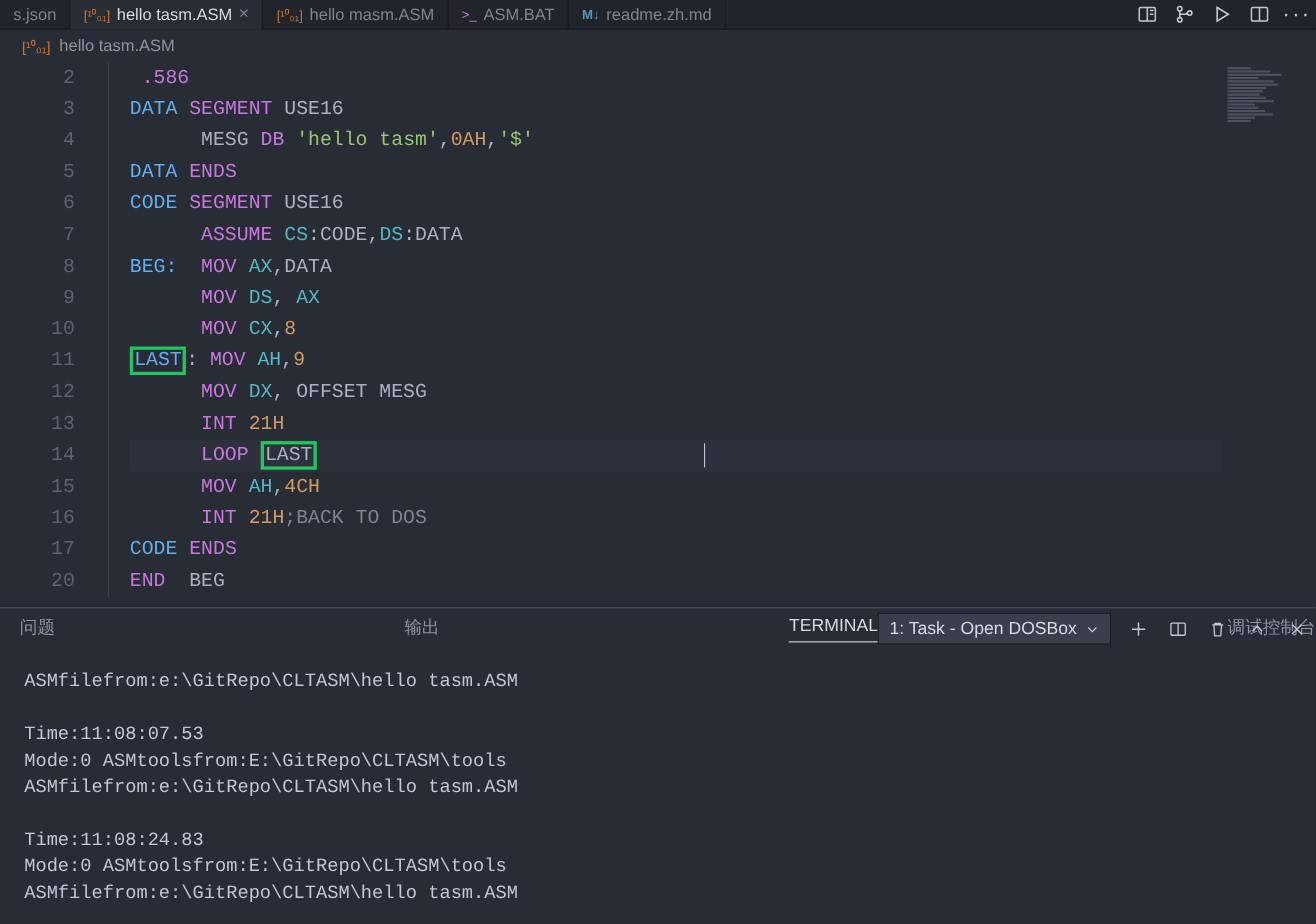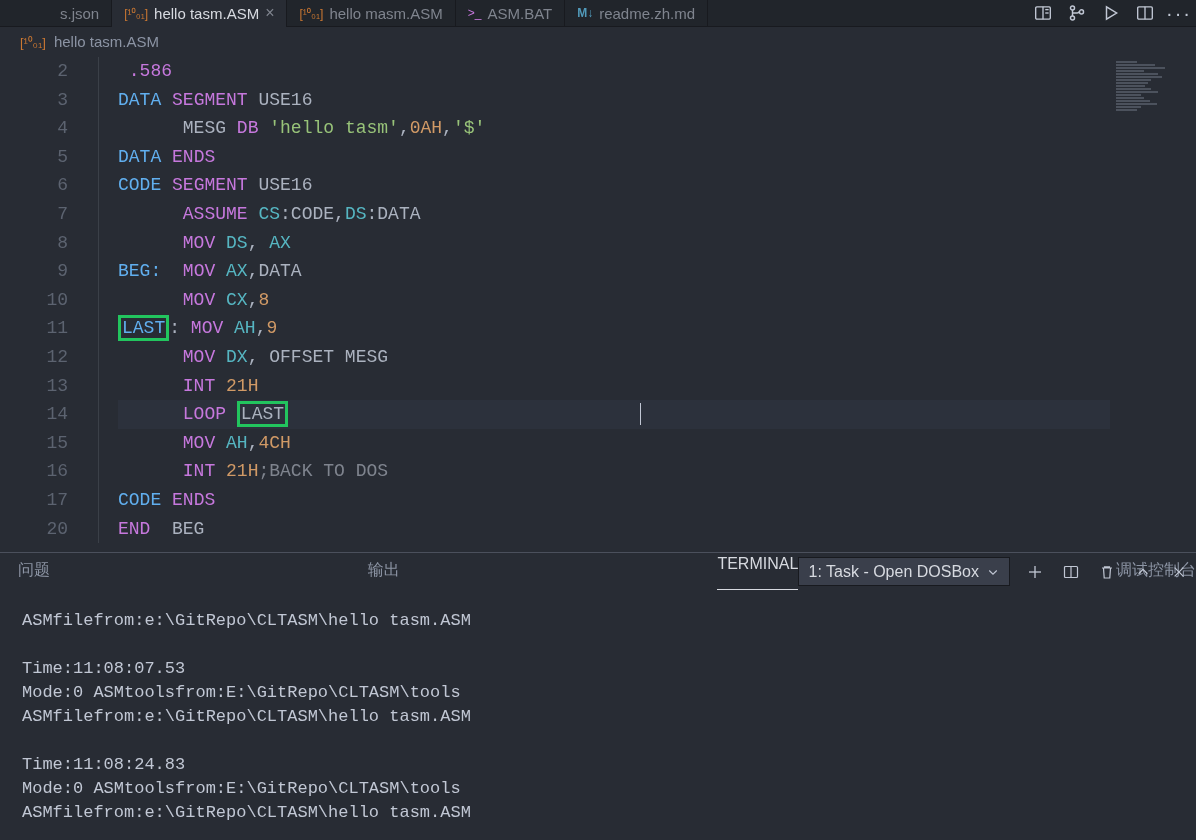--- a/index.html
+++ b/index.html
@@ -136,21 +136,21 @@
     height:38px;
     padding-left:18px;
     gap:22px;
     color:#8c94a4;
     font-size:16px;
     justify-content:space-between;
   }
   .panel-tab.active {
     color:#d7dae0;
     border-bottom:1px solid #d7dae0;
-    padding-bottom:16px;
+    padding-bottom:4px;
   }
   .panel-tab { padding-bottom:4px; }
   .panel-controls {
     position:absolute; right:6px; top:4px;
     display:flex; align-items:center; gap:14px;
   }
   .task-dropdown {
     display:flex; align-items:center;
     background:#3a3f4b;
     height:29px;
@@ -174,21 +174,21 @@
     line-height:24px;
     color:#c1c7d4;
     white-space: pre; overflow:hidden;
   }
   svg { display:block; }
 </style>
 </head>
 <body>
 
 <div class="tabbar">
-  <div id="tabs-mount" style="display: flex; padding-left: 48px;">
+  <div id="tabs-mount" style="display: flex;">
       <div class="tab">
         <span>s.json</span>
       </div>
       <div class="tab active">
         <span class="lang-icon">[¹⁰₀₁]</span>
         <span>hello tasm.ASM</span>
         <span class="close">×</span>
       </div>
       <div class="tab">
         <span class="lang-icon">[¹⁰₀₁]</span>
@@ -260,22 +260,22 @@
       <div>20</div>
     </div>
   <div class="code">
     <div class="code-lines" id="codelines">
         <div class="code-line"><span class="tok-plain"> </span><span class="tok-key">.586</span></div>
         <div class="code-line"><span class="tok-var">DATA</span><span class="tok-plain"> </span><span class="tok-key">SEGMENT</span><span class="tok-plain"> </span><span class="tok-plain">USE16</span></div>
         <div class="code-line"><span class="tok-plain">      </span><span class="tok-plain">MESG</span><span class="tok-plain"> </span><span class="tok-key">DB</span><span class="tok-plain"> </span><span class="tok-str">'hello tasm'</span><span class="tok-punc">,</span><span class="tok-num">0AH</span><span class="tok-punc">,</span><span class="tok-str">'$'</span></div>
         <div class="code-line"><span class="tok-var">DATA</span><span class="tok-plain"> </span><span class="tok-key">ENDS</span></div>
         <div class="code-line"><span class="tok-var">CODE</span><span class="tok-plain"> </span><span class="tok-key">SEGMENT</span><span class="tok-plain"> </span><span class="tok-plain">USE16</span></div>
         <div class="code-line"><span class="tok-plain">      </span><span class="tok-key">ASSUME</span><span class="tok-plain"> </span><span class="tok-reg">CS</span><span class="tok-punc">:</span><span class="tok-plain">CODE</span><span class="tok-punc">,</span><span class="tok-reg">DS</span><span class="tok-punc">:</span><span class="tok-plain">DATA</span></div>
+        <div class="code-line"><span class="tok-var">BEG:</span><span class="tok-plain">  </span><span class="tok-instr">MOV</span><span class="tok-plain"> </span><span class="tok-reg">AX</span><span class="tok-punc">,</span><span class="tok-plain">DATA</span></div>
         <div class="code-line"><span class="tok-plain">      </span><span class="tok-instr">MOV</span><span class="tok-plain"> </span><span class="tok-reg">DS</span><span class="tok-punc">,</span><span class="tok-plain"> </span><span class="tok-reg">AX</span></div>
-        <div class="code-line"><span class="tok-var">BEG:</span><span class="tok-plain">  </span><span class="tok-instr">MOV</span><span class="tok-plain"> </span><span class="tok-reg">AX</span><span class="tok-punc">,</span><span class="tok-plain">DATA</span></div>
         <div class="code-line"><span class="tok-plain">      </span><span class="tok-instr">MOV</span><span class="tok-plain"> </span><span class="tok-reg">CX</span><span class="tok-punc">,</span><span class="tok-num">8</span></div>
         <div class="code-line"><span class="tok-var boxed">LAST</span><span class="tok-punc">:</span><span class="tok-plain"> </span><span class="tok-instr">MOV</span><span class="tok-plain"> </span><span class="tok-reg">AH</span><span class="tok-punc">,</span><span class="tok-num">9</span></div>
         <div class="code-line"><span class="tok-plain">      </span><span class="tok-instr">MOV</span><span class="tok-plain"> </span><span class="tok-reg">DX</span><span class="tok-punc">,</span><span class="tok-plain"> OFFSET MESG</span></div>
         <div class="code-line"><span class="tok-plain">      </span><span class="tok-instr">INT</span><span class="tok-plain"> </span><span class="tok-num">21H</span></div>
         <div class="code-line"><div class="line-highlight"></div><span class="tok-plain">      </span><span class="tok-instr">LOOP</span><span class="tok-plain"> </span><span class="tok-plain boxed">LAST</span></div>
         <div class="code-line"><span class="tok-plain">      </span><span class="tok-instr">MOV</span><span class="tok-plain"> </span><span class="tok-reg">AH</span><span class="tok-punc">,</span><span class="tok-num">4CH</span></div>
         <div class="code-line"><span class="tok-plain">      </span><span class="tok-instr">INT</span><span class="tok-plain"> </span><span class="tok-num">21H</span><span class="tok-comm">;BACK TO DOS</span></div>
         <div class="code-line"><span class="tok-var">CODE</span><span class="tok-plain"> </span><span class="tok-key">ENDS</span></div>
         <div class="code-line"><span class="tok-key">END</span><span class="tok-plain">  BEG</span></div>
         <div class="indent-guide" style="left: 8px; top: 0px; height: 486.2px;"></div>

